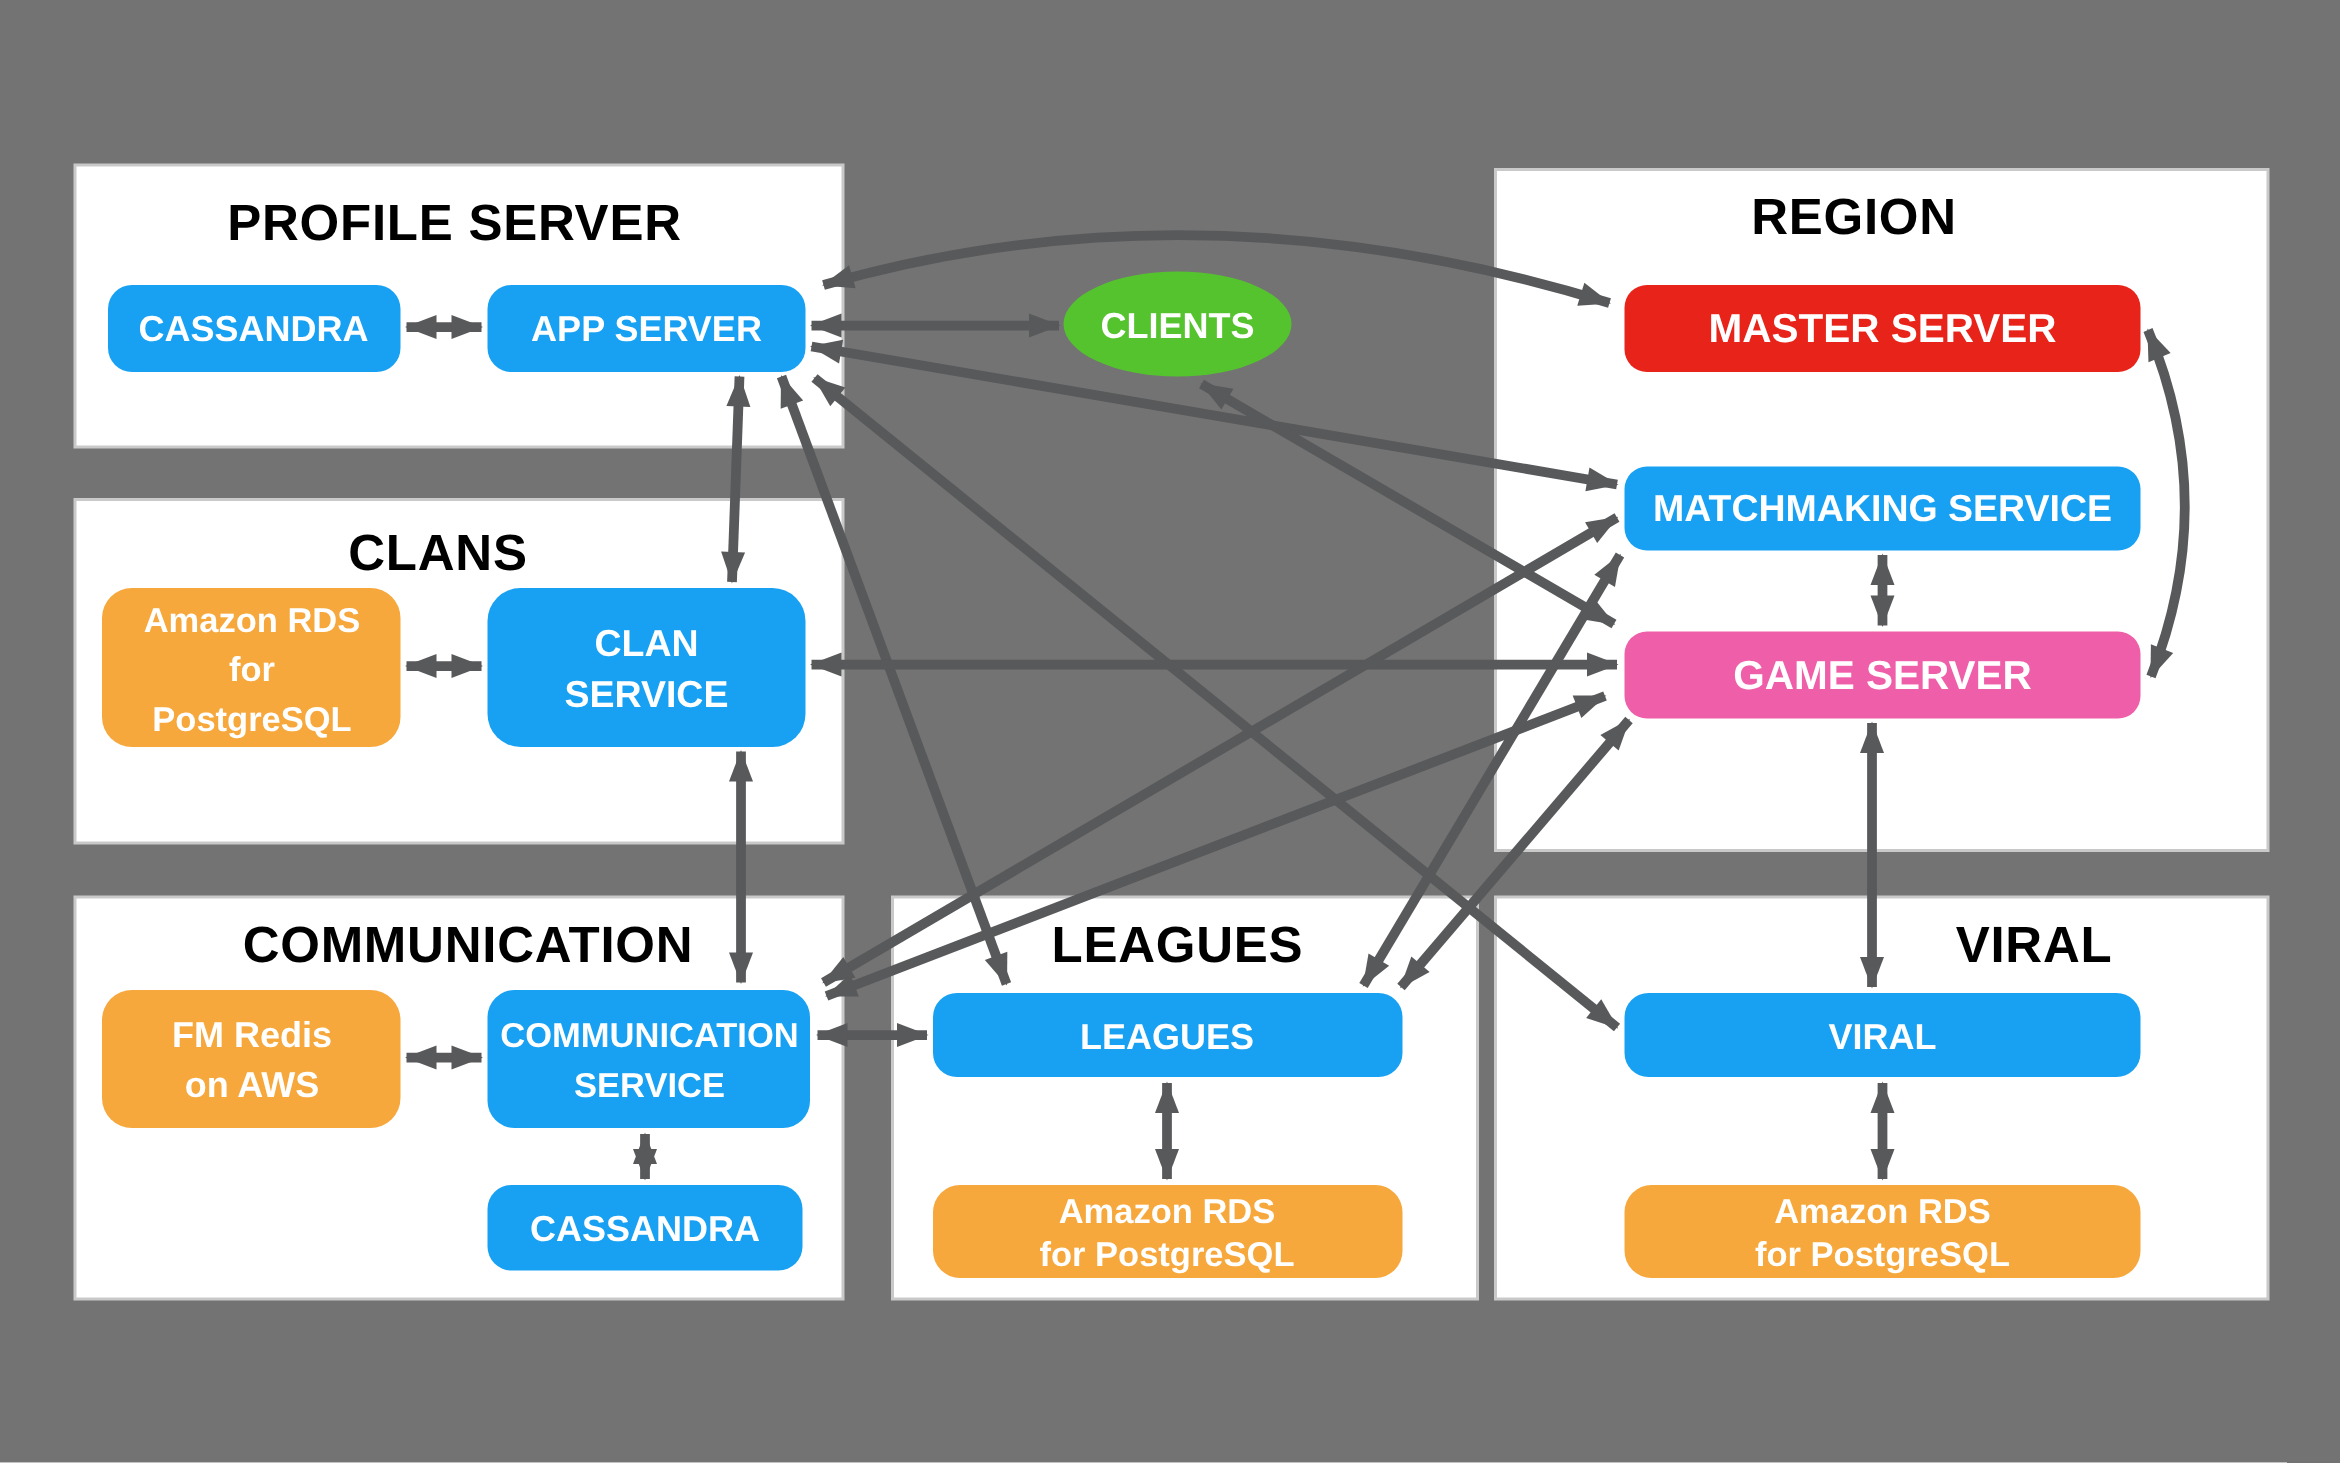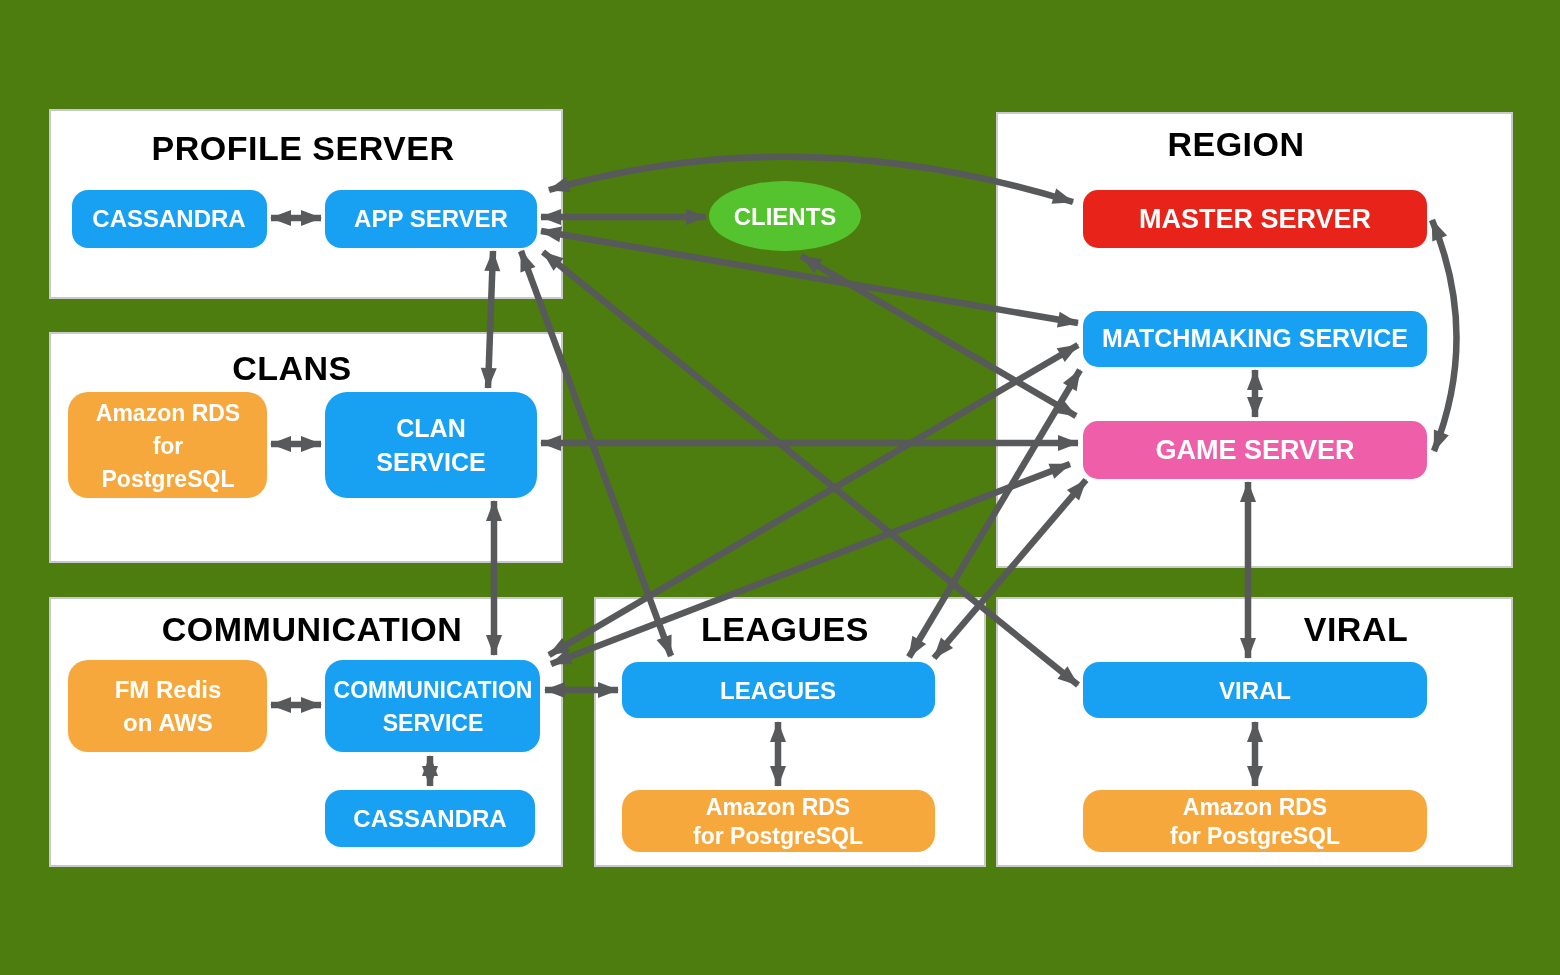--- a/index.html
+++ b/index.html
@@ -1,16 +1,16 @@
 <!DOCTYPE html>
 <html><head>
 <meta charset="utf-8">
 <style>
   html,body { margin:0; padding:0; background:#ffffff; }
-  .stage { position:relative; width:1560px; height:975px; background:#4d7c0f; overflow:hidden; }
+  .stage { position:relative; width:1560px; height:975px; background:#737373; overflow:hidden; }
   svg { display:block; }
   svg text {
     font-family:"Liberation Sans","DejaVu Sans",sans-serif;
     font-weight:bold;
     text-anchor:middle;
   }
   .group-box { fill:#ffffff; stroke-width:2px; }
   .group-title { font-size:34px; letter-spacing:0.5px; }
   .node-label { fill:#ffffff; }
   .fs27 { font-size:27px; }

